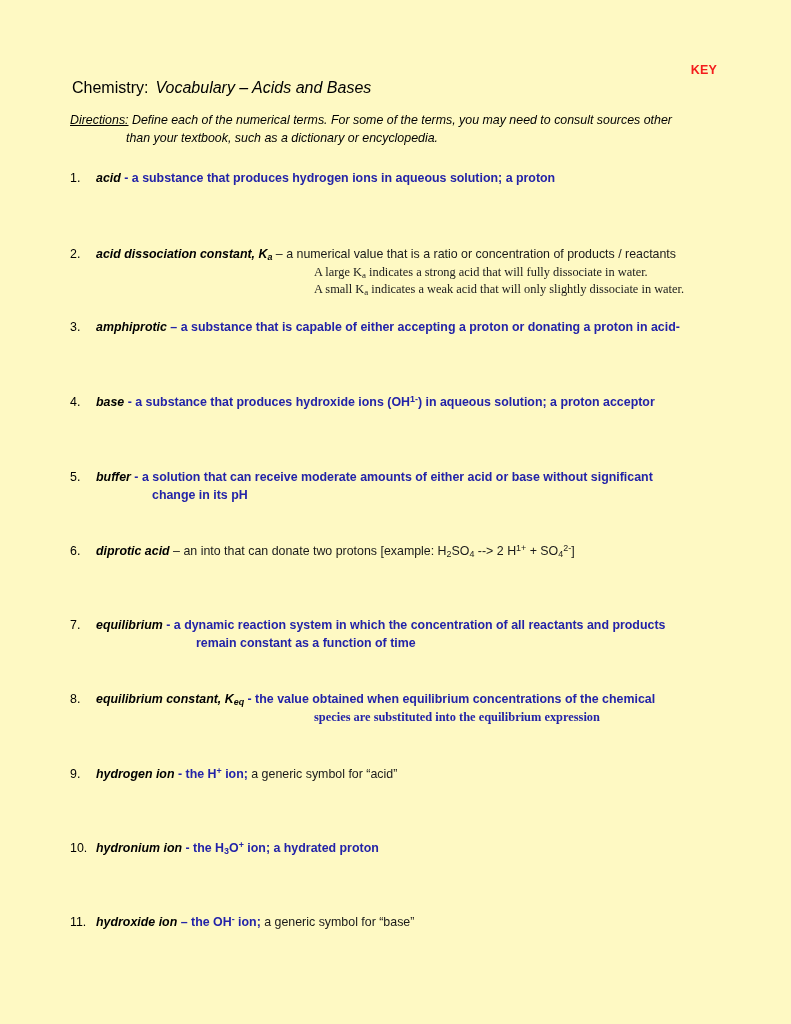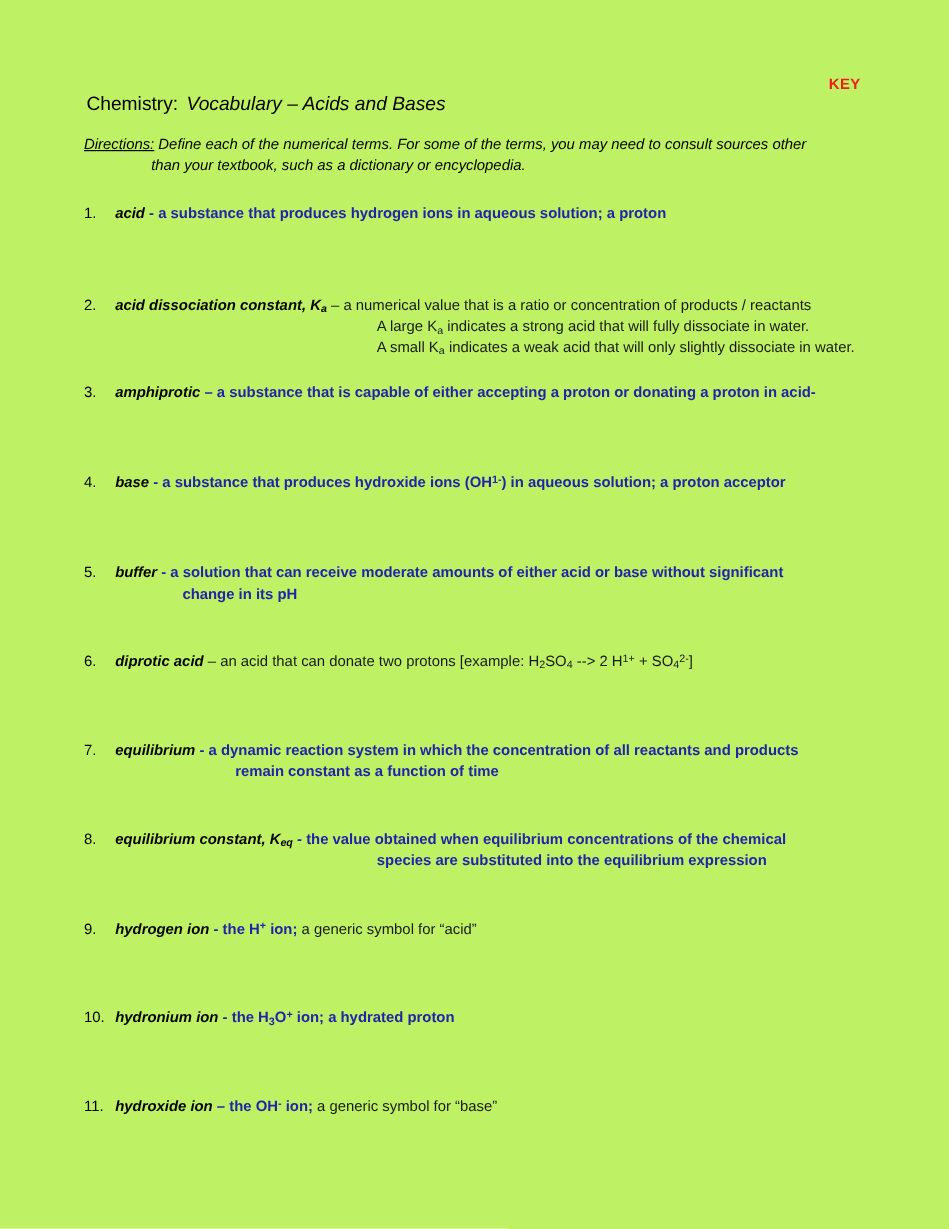--- a/index.html
+++ b/index.html
@@ -8,21 +8,21 @@
     background: #ffffff;
   }
   body {
     font-family: "Liberation Sans", sans-serif;
     color: #000000;
   }
   .page {
     position: relative;
     width: 791px;
     height: 1024px;
-    background: #bef264;
+    background: #fef9c3;
     overflow: hidden;
     box-sizing: border-box;
   }
 
   
   .key-stamp {
     position: absolute;
     top: 63px;
     right: 74px;
     font-size: 12.5px;
@@ -92,21 +92,21 @@
   }
   .ans-black {
     font-weight: normal;
     color: #1a1a1a;
   }
   .cont-line {
     display: block;
   }
   .ind-1 { padding-left: 56px; }
   .ind-2 { padding-left: 100px; }
-  .ind-3 { padding-left: 218px; }
+  .ind-3 { padding-left: 218px; font-family: Liberation Serif, serif; }
 
   sub { font-size: 0.72em; vertical-align: -0.22em; line-height: 0; }
   sup { font-size: 0.72em; vertical-align: 0.42em; line-height: 0; }
 </style>
 </head>
 <body>
 
 <div class="page">
 
   <div class="key-stamp">KEY</div>
@@ -146,21 +146,21 @@
 
   <div class="item" style="top:469px;">
     <span class="num">5.</span>
     <span class="body"><span class="term">buffer</span><span class="ans-blue"> - </span><span class="ans-blue">a solution that can receive moderate amounts of either acid or base without significant</span>
       <span class="cont-line ind-1 ans-blue">change in its pH</span>
     </span>
   </div>
 
   <div class="item" style="top:543px;">
     <span class="num">6.</span>
-    <span class="body"><span class="term">diprotic acid</span><span class="ans-black"> – </span><span class="ans-black"><span>an acid that can donate two protons   [example:  H</span><sub>2</sub><span>SO</span><sub>4</sub><span> --&gt;  2 H</span><sup>1+</sup><span>  +  SO</span><sub>4</sub><sup>2-</sup><span>]</span></span></span>
+    <span class="body"><span class="term">diprotic acid</span><span class="ans-black"> – </span><span class="ans-black"><span>an into that can donate two protons   [example:  H</span><sub>2</sub><span>SO</span><sub>4</sub><span> --&gt;  2 H</span><sup>1+</sup><span>  +  SO</span><sub>4</sub><sup>2-</sup><span>]</span></span></span>
   </div>
 
   <div class="item" style="top:617px;">
     <span class="num">7.</span>
     <span class="body"><span class="term">equilibrium</span><span class="ans-blue"> - </span><span class="ans-blue">a dynamic reaction system in which the concentration of all reactants and products</span>
       <span class="cont-line ind-2 ans-blue">remain constant as a function of time</span>
     </span>
   </div>
 
   <div class="item" style="top:691px;">

